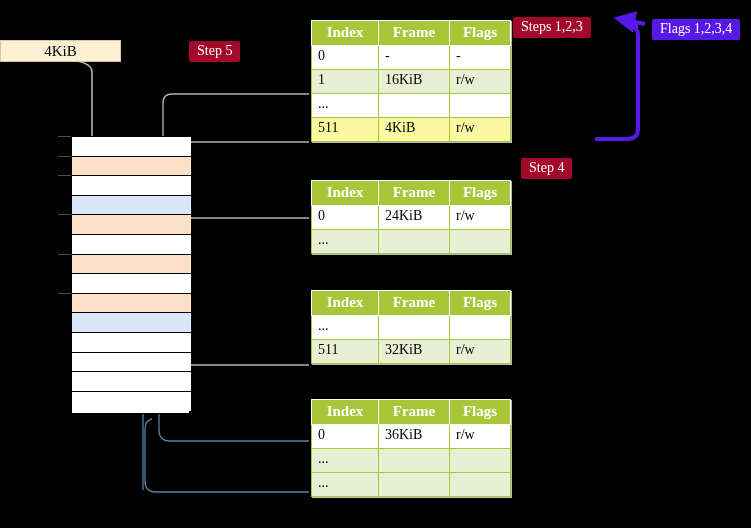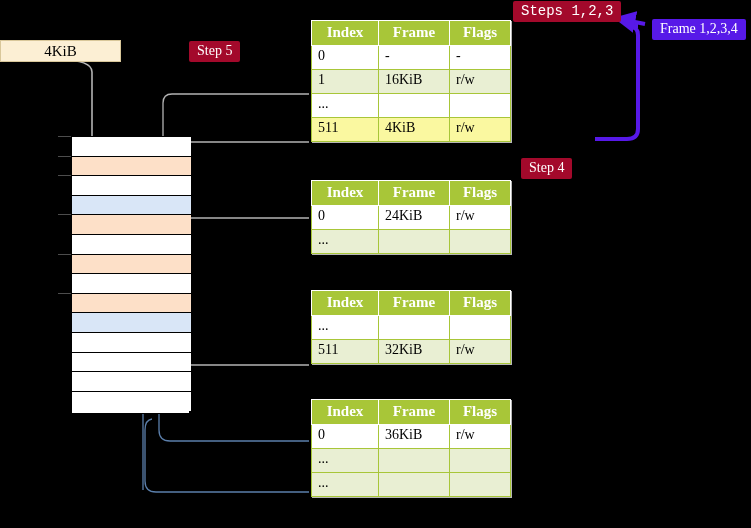--- a/index.html
+++ b/index.html
@@ -172,23 +172,23 @@
       <div class="memrow mem-peach" style="top: 156.8px; height: 19.6px;"></div>
       <div class="memrow mem-blue" style="top: 176.4px; height: 19.6px;"></div>
       <div class="memrow mem-white" style="top: 196px; height: 19.6px;"></div>
       <div class="memrow mem-white" style="top: 215.6px; height: 19.6px;"></div>
       <div class="memrow mem-white" style="top: 235.2px; height: 19.6px;"></div>
       <div class="memrow mem-white" style="top: 254.8px; height: 19.6px; border-bottom: none;"></div>
     </div>
 
   <div class="badge badge-red" style="left:189px; top:41px;">Step 5</div>
 
-  <div class="badge badge-red" style="left:513px; top:1px;font-family:Liberation Mono, monospace;">Steps 1,2,3</div>
-
-  <div class="badge badge-blue" style="left:652px; top:19px;">Frame 1,2,3,4</div>
+  <div class="badge badge-red" style="left:513px; top:17px;">Steps 1,2,3</div>
+
+  <div class="badge badge-blue" style="left:652px; top:19px;">Flags 1,2,3,4</div>
 
   <div class="badge badge-red" style="left:521px; top:158px;">Step 4</div>
 
   <table class="ptable" id="tbl-0" style="left:311px; top:20px;">
       <thead>
         <tr>
           <th class="col-index">Index</th>
           <th class="col-frame">Frame</th>
           <th class="col-flags">Flags</th>
         </tr>

